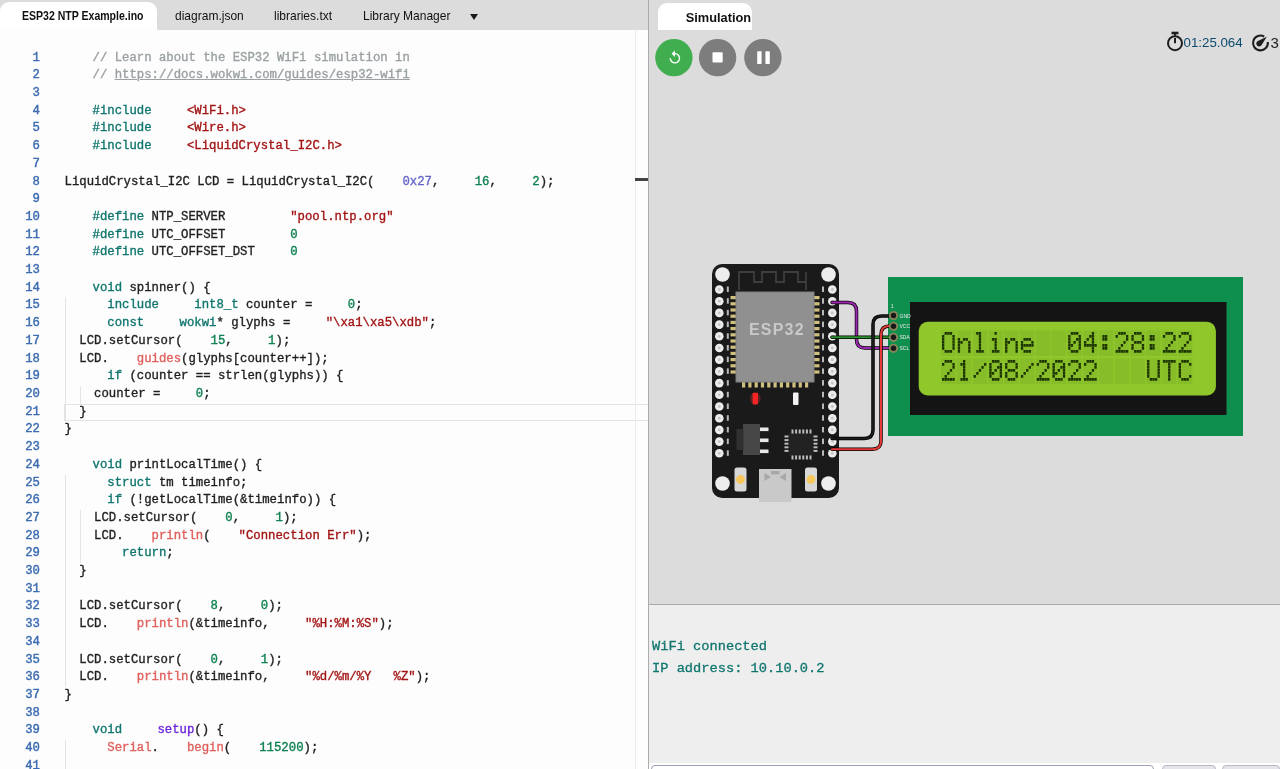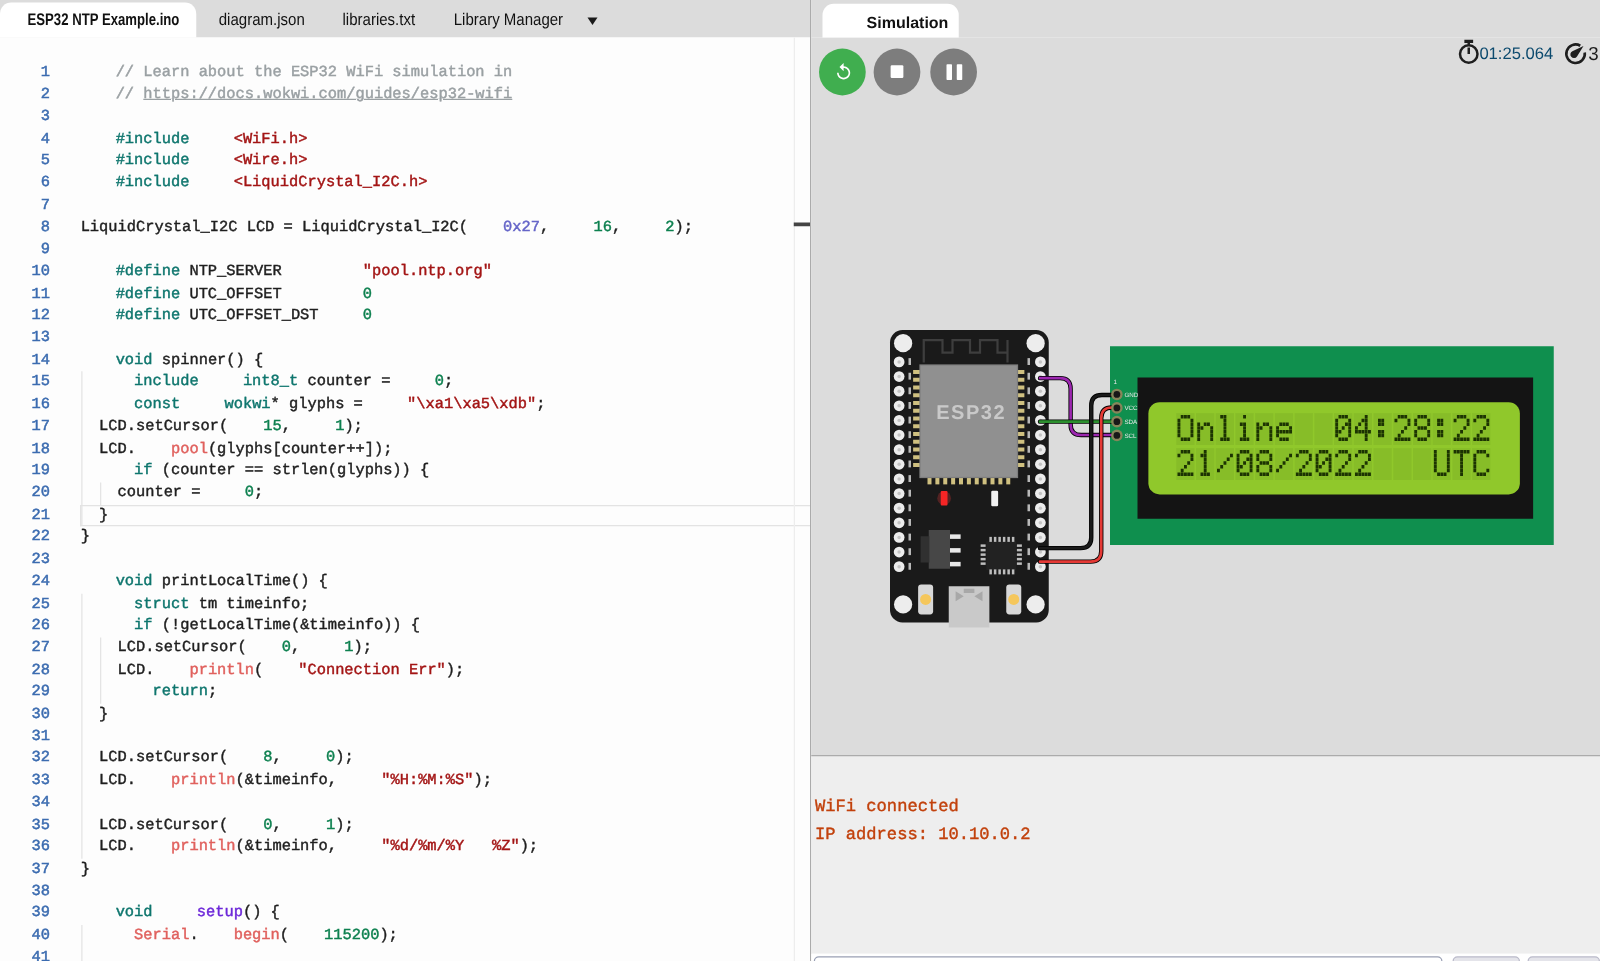--- a/index.html
+++ b/index.html
@@ -21,29 +21,29 @@
 i.c { color:#9aa0a3; } i.k { color:#0f766e; } i.s { color:#a31515; }
 i.n { color:#0e8150; } i.h { color:#6565c8; } i.f { color:#e0615e; } i.o { color:#6d28d9; }
 #curline { left:64px; top:404px; width:584px; height:16.5px;
   border-top:1px solid #e3e3e3; border-bottom:1px solid #e3e3e3;
   border-left:1px solid #e3e3e3; }
 .guide { width:1px; background:#e4e4e4; }
 #sbline { left:634.5px; top:30px; width:1px; height:739px; background:#ededed; }
 #sbmark { left:635px; top:178px; width:13px; height:3px; background:#444; }
 #rdivide { left:648px; top:0; width:1px; height:769px; background:#ababab; }
 #tabbarR { left:649px; top:0; width:631px; height:30px; background:#dcdcdc; }
-#simTab { left:657.5px; top:3px; width:109px; height:27px; background:#fff;
+#simTab { left:657.5px; top:3px; width:94px; height:27px; background:#fff;
   border-radius:9px 9px 0 0; text-align:center; font-weight:bold; font-size:12.8px;
   line-height:29px; color:#111;padding-left:28px; }
 #canvas { left:649px; top:30px; width:631px; height:574px; background:#dcdcdc; }
 #serial { left:649px; top:604px; width:631px; height:159px; background:#eeeeee;
   border-top:1.5px solid #ababab; }
 #serial pre { position:absolute; left:3px; top:30.9px;
   font-family:"Liberation Mono",monospace; font-size:13.7px; line-height:21.8px;
-  color:#c2410c; -webkit-text-stroke:0.3px currentColor; }
+  color:#0f766e; -webkit-text-stroke:0.3px currentColor; }
 #inputrow { left:649px; top:763px; width:631px; height:6px; background:#fff; }
 #inputbox { left:651px; top:764.5px; width:503px; height:10px; background:#fff;
   border:1px solid #9aa0b4; border-radius:4px; }
 .ibtn { top:764.5px; height:10px; background:#e4e4ea; border:1px solid #b9b9c9;
   border-radius:4px; }
 #timer { top:35px; left:1183.5px; font-size:13.3px; color:#0c4a6e; }
 </style></head>
 <body>
 <div class="abs" id="tabbarL"></div>
 <div class="abs" id="tabActive"></div>
@@ -113,21 +113,21 @@
 LiquidCrystal_I2C LCD = LiquidCrystal_I2C(<i class="h">0x27</i>, <i class="n">16</i>, <i class="n">2</i>);
 
 <i class="k">#define</i> NTP_SERVER     <i class="s">"pool.ntp.org"</i>
 <i class="k">#define</i> UTC_OFFSET     <i class="n">0</i>
 <i class="k">#define</i> UTC_OFFSET_DST <i class="n">0</i>
 
 <i class="k">void</i> spinner() {
   <i class="k">include</i> <i class="k">int8_t</i> counter = <i class="n">0</i>;
   <i class="k">const</i> <i class="k">wokwi</i>* glyphs = <i class="s">"\xa1\xa5\xdb"</i>;
   LCD.setCursor(<i class="n">15</i>, <i class="n">1</i>);
-  LCD.<i class="f">pool</i>(glyphs[counter++]);
+  LCD.<i class="f">guides</i>(glyphs[counter++]);
   <i class="k">if</i> (counter == strlen(glyphs)) {
     counter = <i class="n">0</i>;
   }
 }
 
 <i class="k">void</i> printLocalTime() {
   <i class="k">struct</i> tm timeinfo;
   <i class="k">if</i> (!getLocalTime(&amp;timeinfo)) {
     LCD.setCursor(<i class="n">0</i>, <i class="n">1</i>);
     LCD.<i class="f">println</i>(<i class="s">"Connection Err"</i>);

